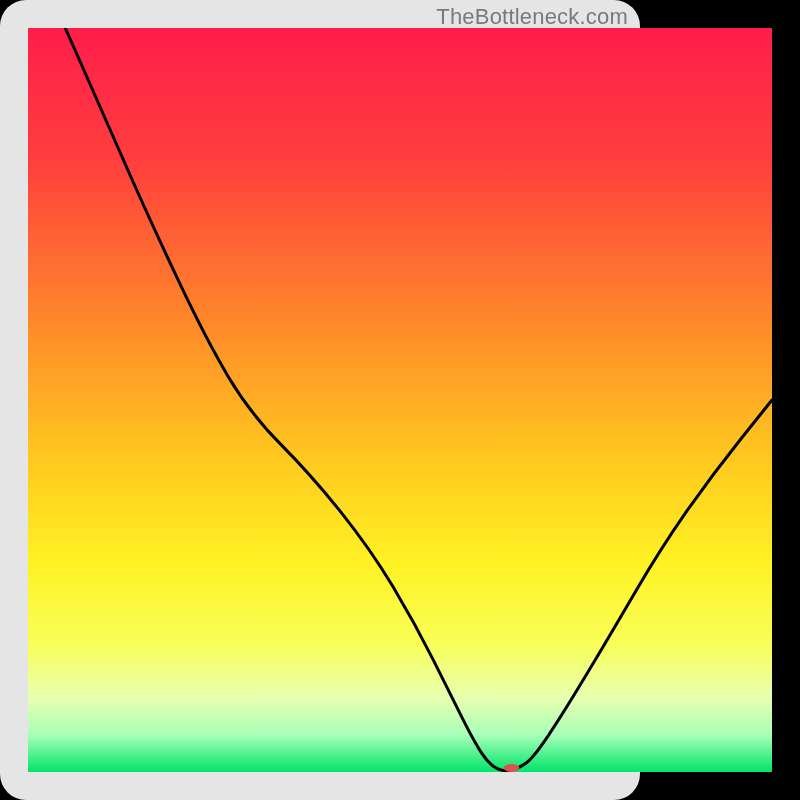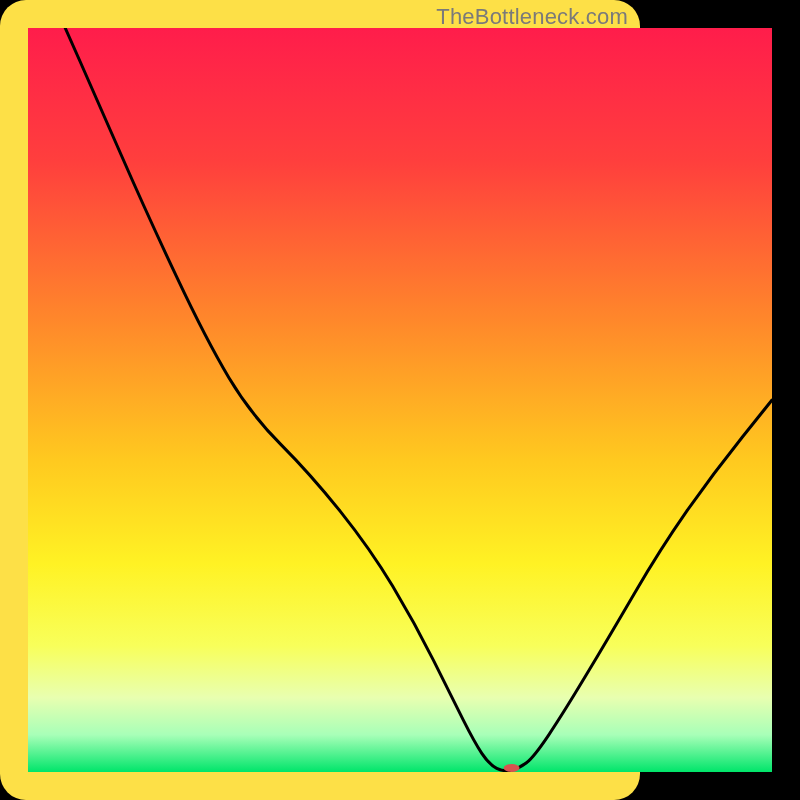--- a/index.html
+++ b/index.html
@@ -7,21 +7,21 @@
     padding: 0;
     width: 800px;
     height: 800px;
     background: #000;
     overflow: hidden;
   }
   .frame {
     position: relative;
     width: 640px;
     height: 800px;
-    background: #fde047;
+    background: #e5e5e5;
     border-radius: 26px;
   }
   .watermark {
     position: absolute;
     top: 4px;
     right: 12px;
     font-family: Arial, Helvetica, sans-serif;
     font-size: 22px;
     font-weight: 500;
     color: #7a7a7a;

